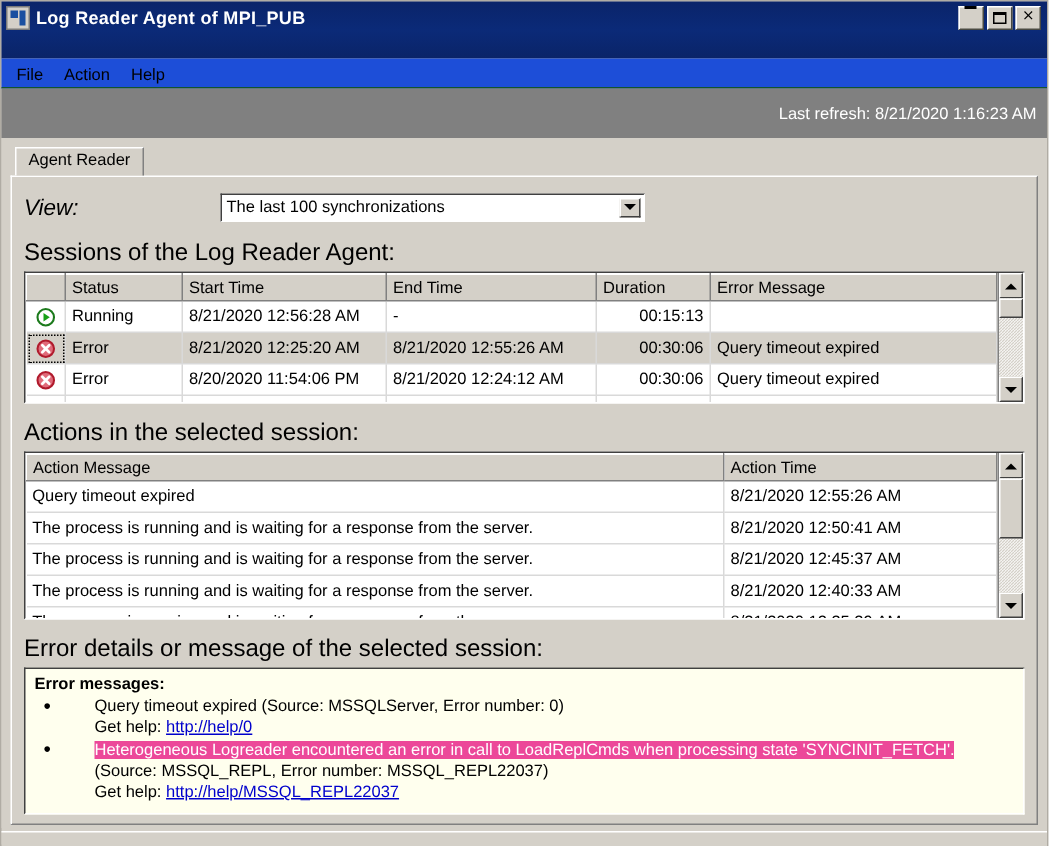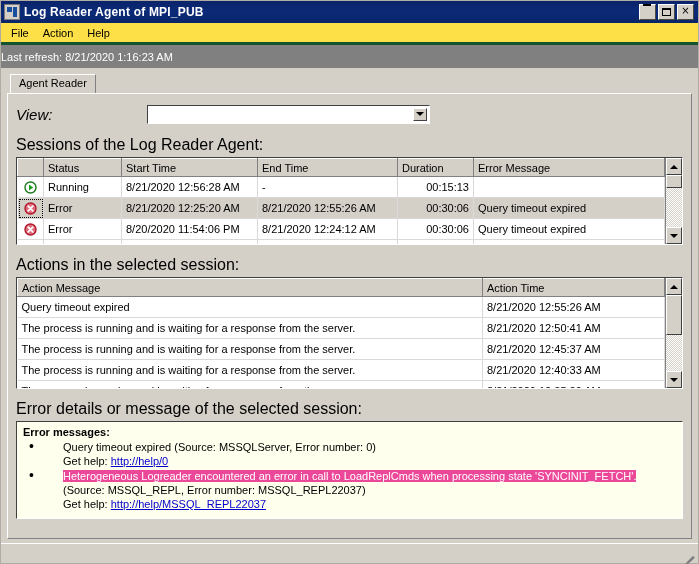--- a/index.html
+++ b/index.html
@@ -20,21 +20,21 @@
     background: #d4d0c8;
     border: 1px solid #b0aca4;
     display: flex; flex-direction: column;
     position: relative;
   }
   
   .titlebar {
     height: 22px;
     background: linear-gradient(to bottom, #0a246a 0%, #0b2a78 50%, #0a2468 100%);
     display: flex; align-items: center;
-    padding: 0 2px 0 3px;
+    padding: 0 2px 16px 3px;
     flex: 0 0 auto;
   }
   .title-icon {
     width: 16px; height: 16px;
     margin-right: 4px;
     flex: 0 0 auto;
     background: #d4d0c8;
     border: 1px solid #7b7b7b;
     box-sizing: border-box;
     position: relative;
@@ -75,38 +75,38 @@
   }
   .tbtn .glyph { position: relative; top: -1px; font-family: "DejaVu Sans", sans-serif; font-size: 10px;}
   .tbtn.min .glyph { position: absolute; left: 3px; bottom: 2px; width: 8px; height: 2px; background: #000; }
   .tbtn.max .glyph {
     position: absolute; left: 3px; top: 3px; width: 9px; height: 8px;
     border: 1px solid #000; border-top-width: 2px; box-sizing: border-box; background: transparent;
   }
   
   .menubar {
     height: 19px;
-    background: #fde047;
-    display: flex; align-items: center;
+    background: #1d4ed8;
+    display: flex; align-items: flex-end;
     padding-left: 3px;
     flex: 0 0 auto;
-    border-bottom: 3px solid #14532d;
+    border-bottom: 1px solid #14532d;
   }
   .menu-item {
     padding: 2px 7px;
     font-size: 11px;
     color: #000;
   }
   
   .refreshbar {
-    height: 23px;
+    height: 33px;
     background: #808080;
     color: #ffffff;
     font-size: 11px;
-    display: flex; align-items: center; justify-content: flex-start;
+    display: flex; align-items: center; justify-content: flex-end;
     padding-right: 7px;
     flex: 0 0 auto;
   }
   
   .client {
     flex: 1 1 auto;
     background: #d4d0c8;
     padding: 5px 6px 0 6px;
     box-sizing: border-box;
     position: relative;
@@ -354,20 +354,21 @@
 
     <div class="tabstrip">
       <div class="tab">Agent Reader</div>
     </div>
 
     <div class="tabpage">
 
       <div class="viewrow">
         <div class="viewlabel">View:</div>
         <div class="combo">
+          <span>The last 100 synchronizations</span>
           <span class="combo-btn">
               <span class="arrow-down"></span>
             </span>
         </div>
       </div>
 
       <div class="seclabel">Sessions of the Log Reader Agent:</div>
 
       <div class="grid-outer" style="height:88px;">
         <div class="grid-main">

